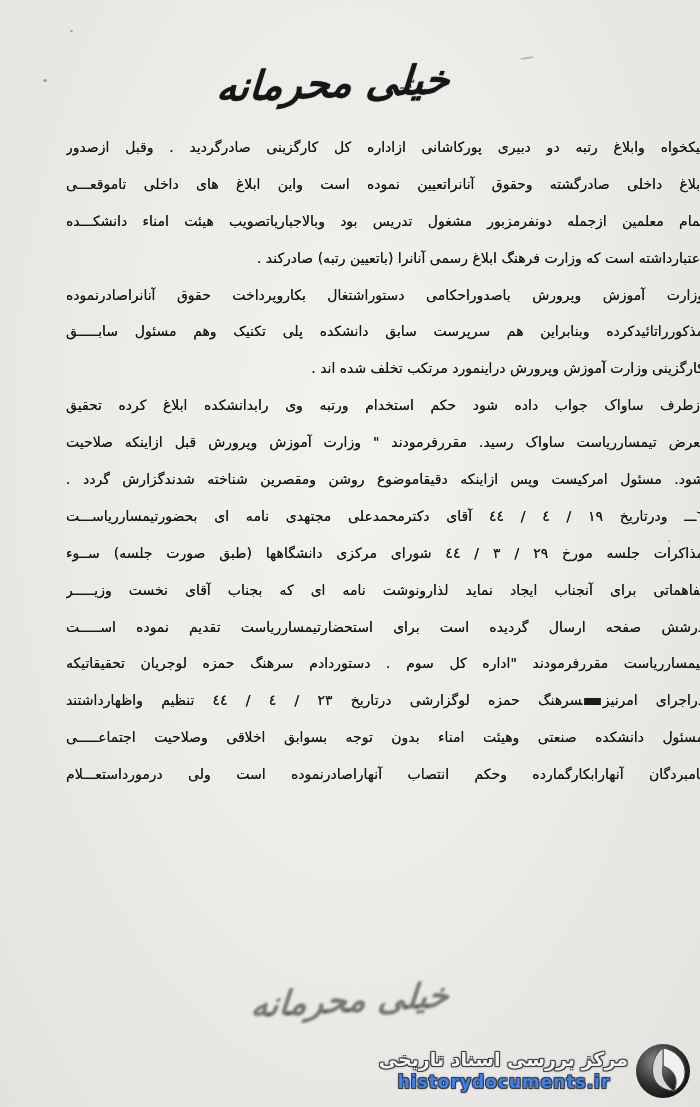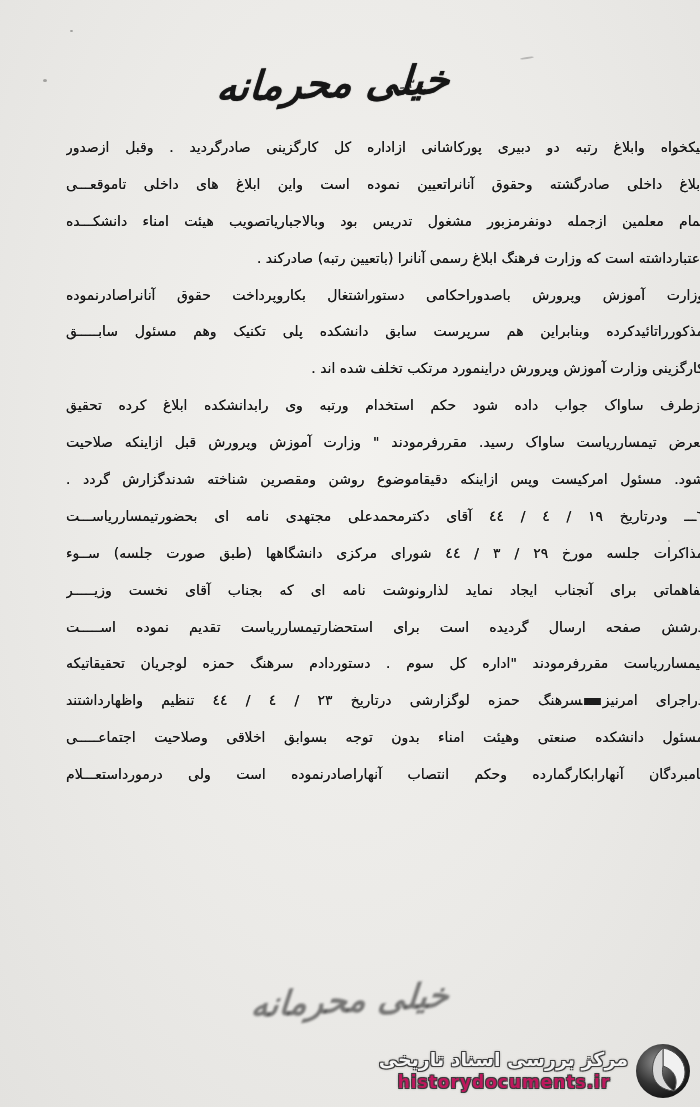--- a/index.html
+++ b/index.html
@@ -63,21 +63,21 @@
   .wm-org{
     position:absolute;right:72px;top:8px;width:248px;
     direction:rtl;text-align:center;
     font-size:19px;font-weight:bold;color:#f4f4f4;
     text-shadow:-1px -1px 0 #3c3c3c,1px -1px 0 #3c3c3c,-1px 1px 0 #3c3c3c,1px 1px 0 #3c3c3c,0 0 3px #3c3c3c;
     white-space:nowrap;
   }
   .wm-url{
     position:absolute;right:72px;top:32px;width:248px;
     text-align:center;
-    font-size:17px;font-weight:bold;letter-spacing:1px;color:#be185d;
+    font-size:17px;font-weight:bold;letter-spacing:1px;color:#3b82f6;
     text-shadow:-1px -1px 0 #3c3c3c,1px -1px 0 #3c3c3c,-1px 1px 0 #3c3c3c,1px 1px 0 #3c3c3c,0 0 3px #3c3c3c;
     white-space:nowrap;
   }
 </style>
 </head>
 <body>
 
 <div class="page">
 
   <span class="speck sp1"></span>

